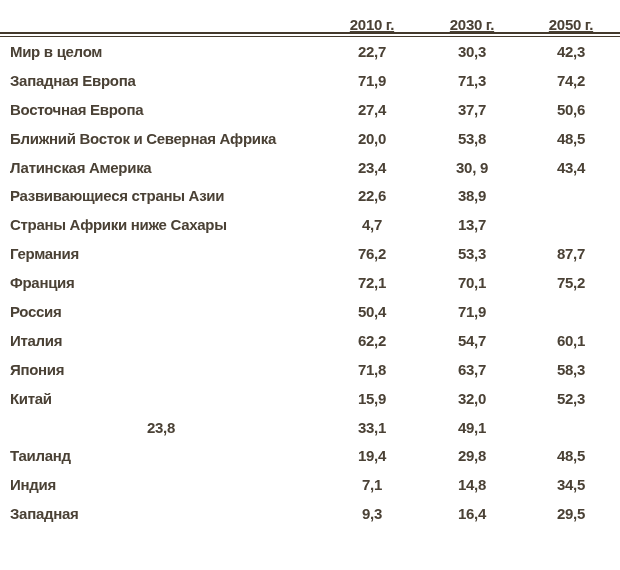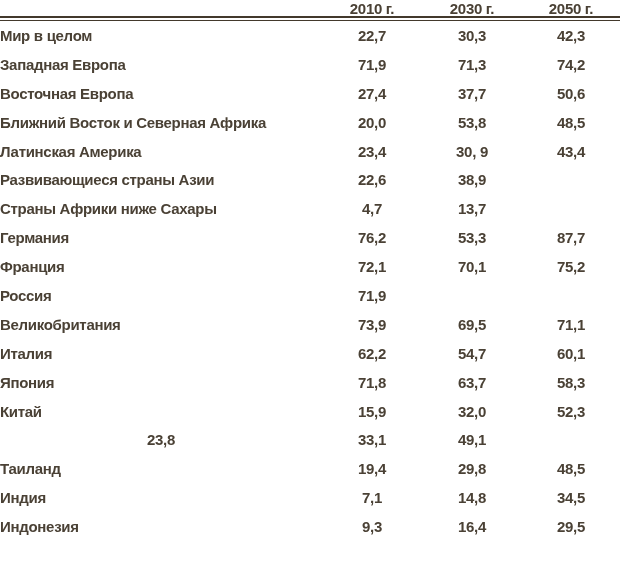--- a/index.html
+++ b/index.html
@@ -18,30 +18,32 @@
   .table {
     width: 620px;
   }
   .tr {
     display: grid;
     grid-template-columns: 322px 100px 100px 98px;
     align-items: center;
     height: 28.9px;
   }
   .tr.head {
-    height: 16px;
+    height: 32px;
     align-items: end;
+    text-decoration: underline;
   }
   .td {
     font-size: 15px;
     letter-spacing: -0.3px;
     line-height: 1;
     white-space: nowrap;
   }
   .td.label {
+    padding-left: 10px;
     text-align: left;
   }
   .td.num {
     text-align: center;
   }
   .rule {
     height: 2px;
     border-top: 2px solid #43392c;
     border-bottom: 1px solid #43392c;
     margin: 0;
@@ -118,29 +120,24 @@
 
   <div class="tr">
     <div class="td label">Франция</div>
     <div class="td num">72,1</div>
     <div class="td num">70,1</div>
     <div class="td num">75,2</div>
   </div>
 
   <div class="tr">
     <div class="td label">Россия</div>
+    <div class="td num">50,4</div>
     <div class="td num">71,9</div>
   </div>
 
-  <div class="tr">
-    <div class="td label">Великобритания</div>
-    <div class="td num">73,9</div>
-    <div class="td num">69,5</div>
-    <div class="td num">71,1</div>
-  </div>
 
   <div class="tr">
     <div class="td label">Италия</div>
     <div class="td num">62,2</div>
     <div class="td num">54,7</div>
     <div class="td num">60,1</div>
   </div>
 
   <div class="tr">
     <div class="td label">Япония</div>
@@ -170,19 +167,19 @@
   </div>
 
   <div class="tr">
     <div class="td label">Индия</div>
     <div class="td num">7,1</div>
     <div class="td num">14,8</div>
     <div class="td num">34,5</div>
   </div>
 
   <div class="tr">
-    <div class="td label">Индонезия</div>
+    <div class="td label">Западная</div>
     <div class="td num">9,3</div>
     <div class="td num">16,4</div>
     <div class="td num">29,5</div>
   </div>
 
 </div>
 
 </body></html>

